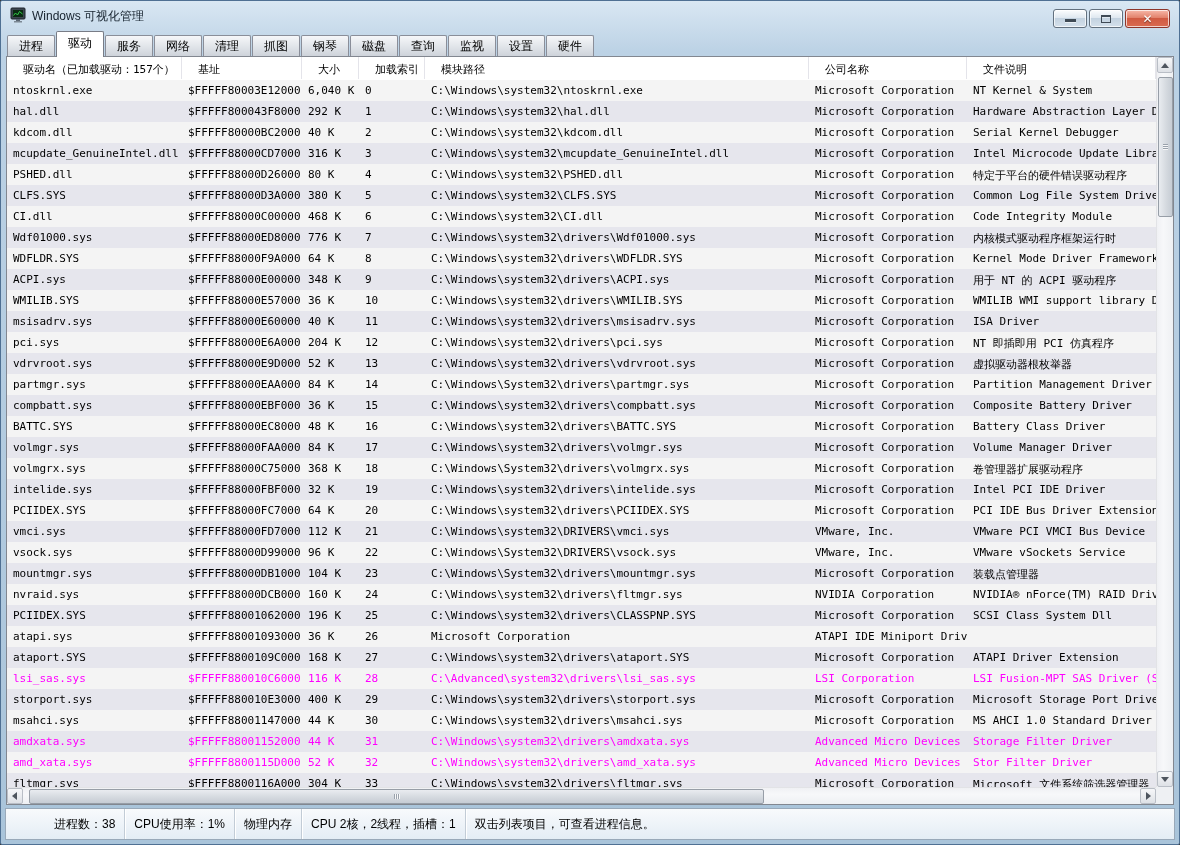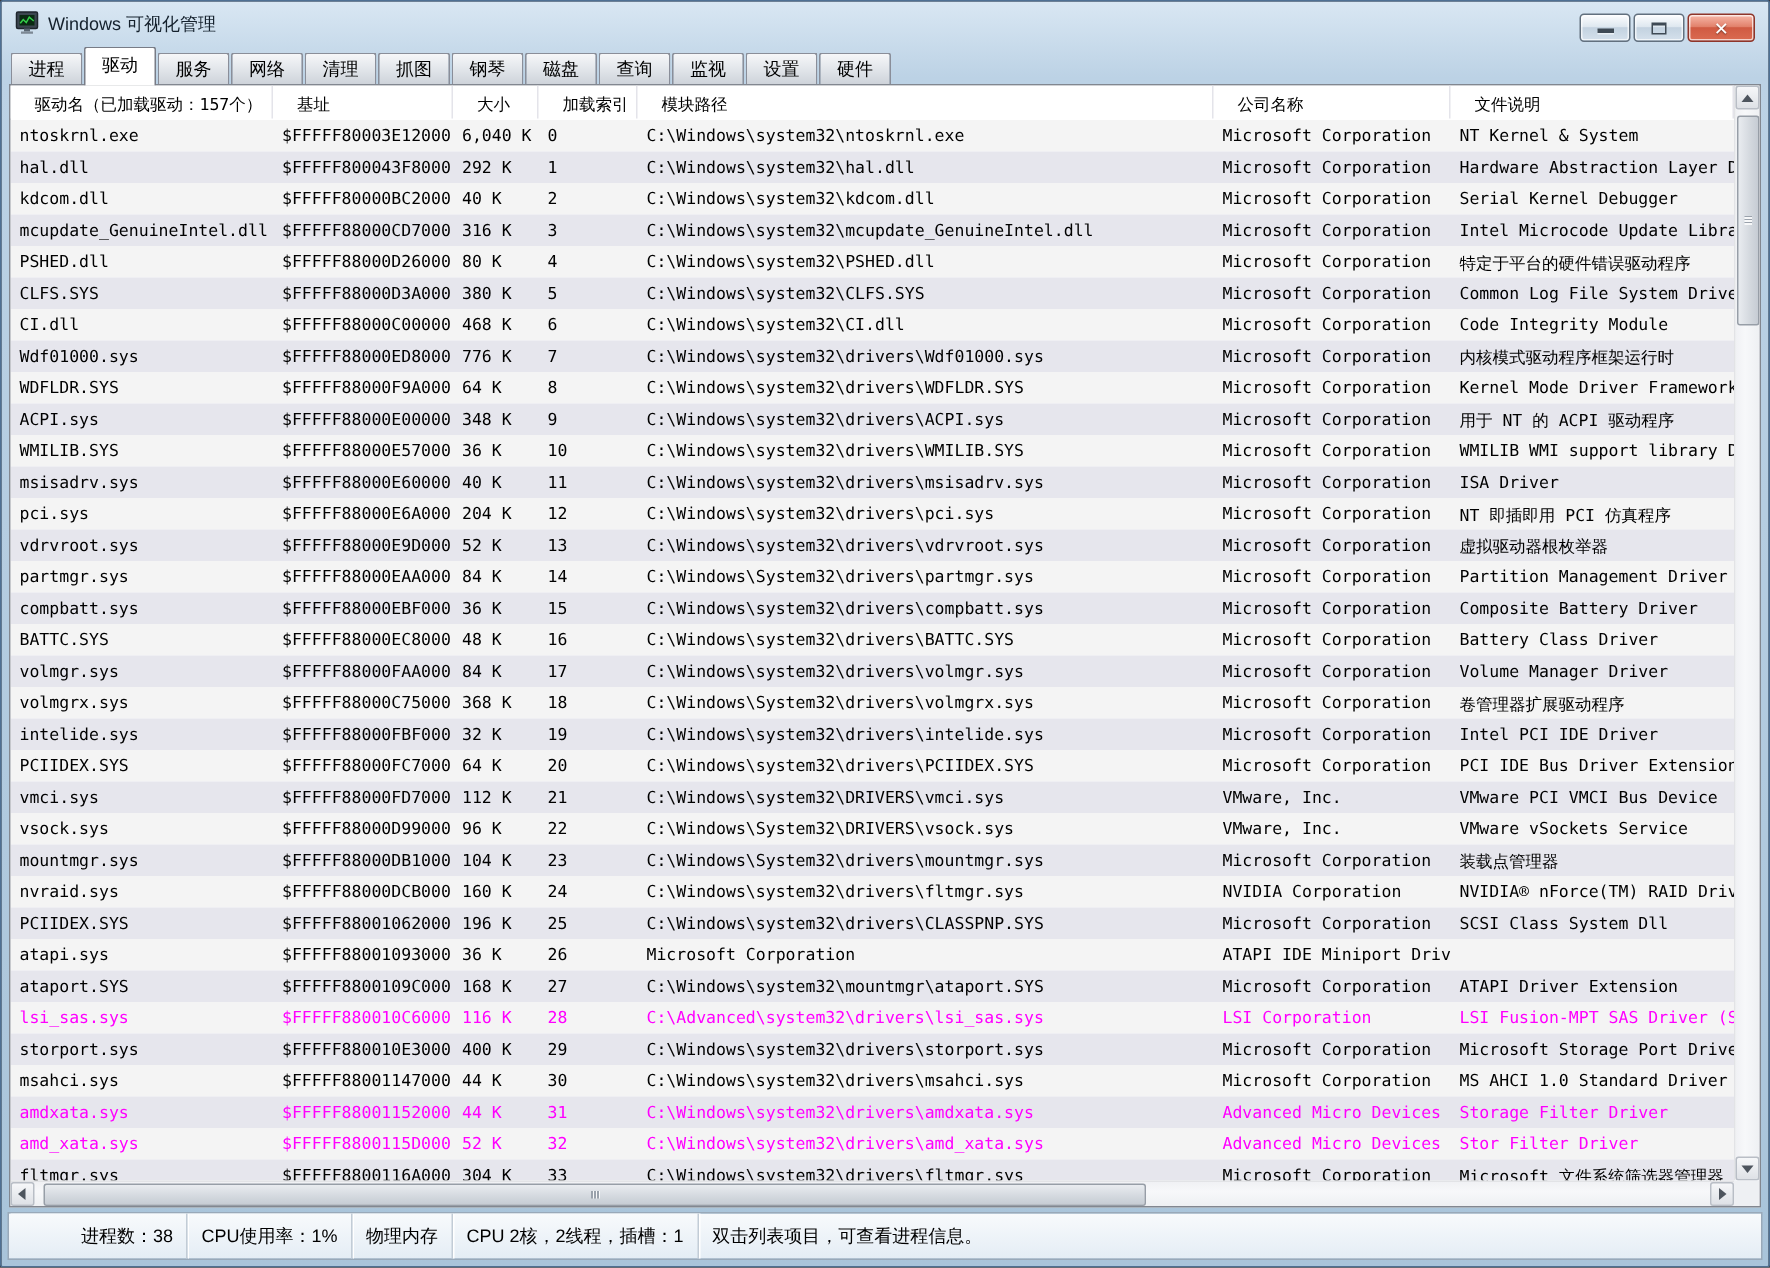--- a/index.html
+++ b/index.html
@@ -362,21 +362,21 @@
             <div class="cell">36 K</div>
             <div class="cell">26</div>
             <div class="cell">Microsoft Corporation</div>
             <div class="cell">ATAPI IDE Miniport Driver</div>
           </div>
           <div class="row">
             <div class="cell">ataport.SYS</div>
             <div class="cell">$FFFFF8800109C000</div>
             <div class="cell">168 K</div>
             <div class="cell">27</div>
-            <div class="cell">C:\Windows\system32\mountmgr\ataport.SYS</div>
+            <div class="cell">C:\Windows\system32\drivers\ataport.SYS</div>
             <div class="cell">Microsoft Corporation</div>
             <div class="cell">ATAPI Driver Extension</div>
           </div>
           <div class="row hl">
             <div class="cell">lsi_sas.sys</div>
             <div class="cell">$FFFFF880010C6000</div>
             <div class="cell">116 K</div>
             <div class="cell">28</div>
             <div class="cell">C:\Advanced\system32\drivers\lsi_sas.sys</div>
             <div class="cell">LSI Corporation</div>

